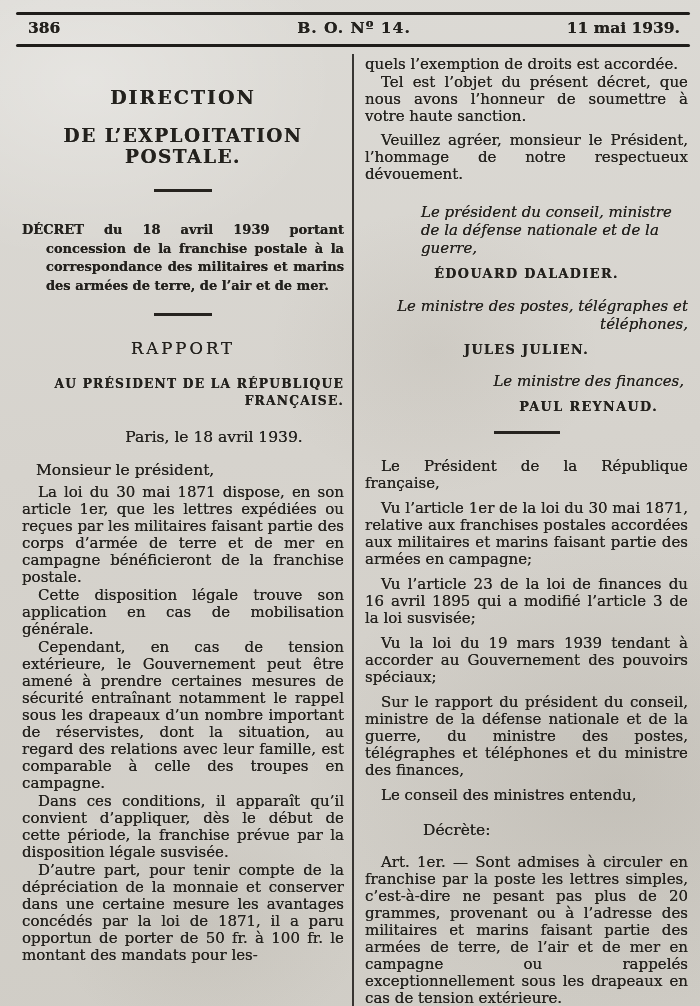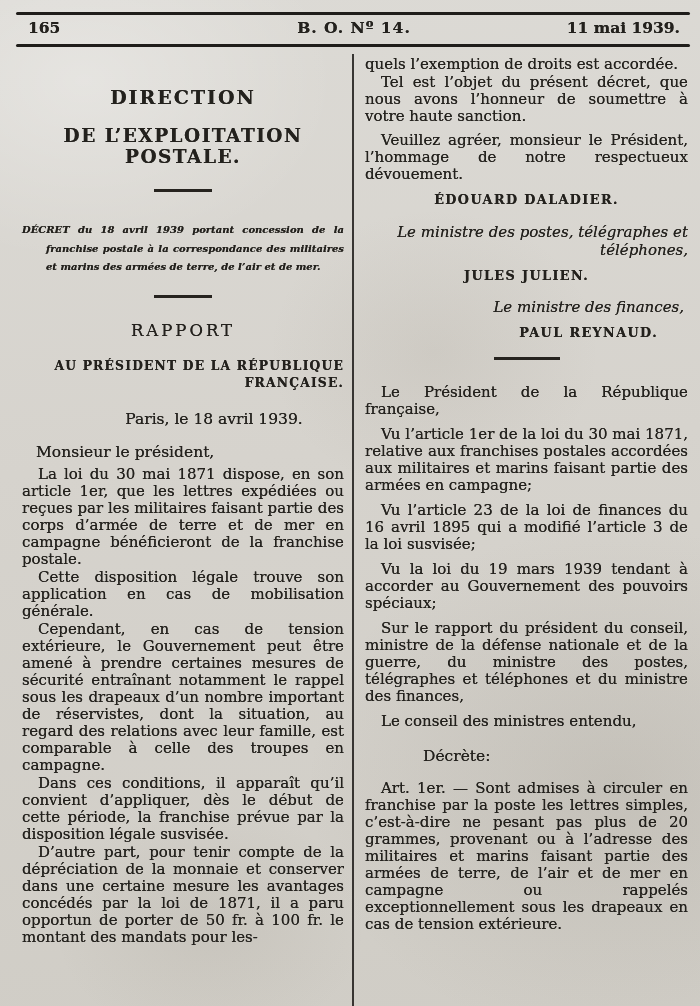--- a/index.html
+++ b/index.html
@@ -33,21 +33,21 @@
   .col.right{width:348px;padding:7px 12px 0 13px;}
   p{margin:0;}
   .body{font-size:15px;line-height:17px;text-align:justify;text-indent:16px;margin-top:1px;}
   .body.noindent{text-indent:0;}
   h1,h2{margin:0;font-weight:bold;text-align:center;}
   .dept1{font-size:19px;letter-spacing:2px;}
   .dept2{font-size:18.5px;letter-spacing:1.5px;margin-top:17px;}
   .short-rule{width:58px;height:3px;background:#26231f;margin:0 auto;}
   .sr1{margin-top:22px;}
   .sr2{margin-top:18px;}
-  .decree-title{margin-top:29px;font-weight:bold;font-size:10px;line-height:18.5px;text-align:justify;padding-left:24px;text-indent:-24px;font-style:italic;}
+  .decree-title{margin-top:29px;font-weight:bold;font-size:13px;line-height:18.5px;text-align:justify;padding-left:24px;text-indent:-24px;}
   .rapport{margin-top:23px;font-size:16.5px;letter-spacing:3px;font-weight:normal;}
   .subhead{margin-top:17px;text-align:right;font-size:12.3px;font-weight:bold;letter-spacing:1.2px;line-height:17px;}
   .dateline{margin-top:19px;font-size:15.5px;text-align:center;padding-left:62px;}
   .salutation{margin-top:15px;font-size:15.5px;text-indent:14px;margin-bottom:5px;}
   
   .sig-title{font-style:italic;font-size:15px;line-height:18px;}
   .s1t{margin-top:20px;padding-left:56px;}
   .s2t{margin-top:16px;text-align:right;}
   .s3t{margin-top:15px;text-align:right;padding-right:4px;}
   .sig-name{font-size:12.8px;font-weight:bold;letter-spacing:1.4px;margin-top:9px;}
@@ -60,21 +60,21 @@
   .art{margin-top:11px;}
   .gap{margin-top:7px;}
 </style>
 </head>
 <body>
 
 <div class="page">
 
   <div class="hdr-rule top"></div>
   <div class="hdr-row ink">
-    <span class="pg">165</span>
+    <span class="pg">386</span>
     <span class="bo">B. O. Nº 14.</span>
     <span class="dt">11 mai 1939.</span>
   </div>
   <div class="hdr-rule bot"></div>
 
   <div class="col-divider"></div>
 
   <div class="columns">
 
     <div class="col left ink">
@@ -100,20 +100,21 @@
       <p class="body">Dans ces conditions, il apparaît qu’il convient d’appliquer, dès le début de cette période, la franchise prévue par la disposition légale susvisée.</p>
       <p class="body">D’autre part, pour tenir compte de la dépréciation de la monnaie et conserver dans une certaine mesure les avantages concédés par la loi de 1871, il a paru opportun de porter de 50 fr. à 100 fr. le montant des mandats pour les-</p>
     </div>
 
     <div class="col right ink">
       <p class="body noindent">quels l’exemption de droits est accordée.</p>
       <p class="body">Tel est l’objet du présent décret, que nous avons l’honneur de soumettre à votre haute sanction.</p>
       <p class="body gap">Veuillez agréer, monsieur le Président, l’hommage de notre respectueux dévouement.</p>
 
       <div>
+        <p class="sig-title s1t">Le président du conseil, ministre de la défense nationale et de la guerre,</p>
         <p class="sig-name s1n">ÉDOUARD DALADIER.</p>
         <p class="sig-title s2t">Le ministre des postes, télégraphes et téléphones,</p>
         <p class="sig-name s2n">JULES JULIEN.</p>
         <p class="sig-title s3t">Le ministre des finances,</p>
         <p class="sig-name s3n">PAUL REYNAUD.</p>
       </div>
 
       <div class="short-rule rule-right"></div>
 
       <p class="body intro">Le Président de la République française,</p>

